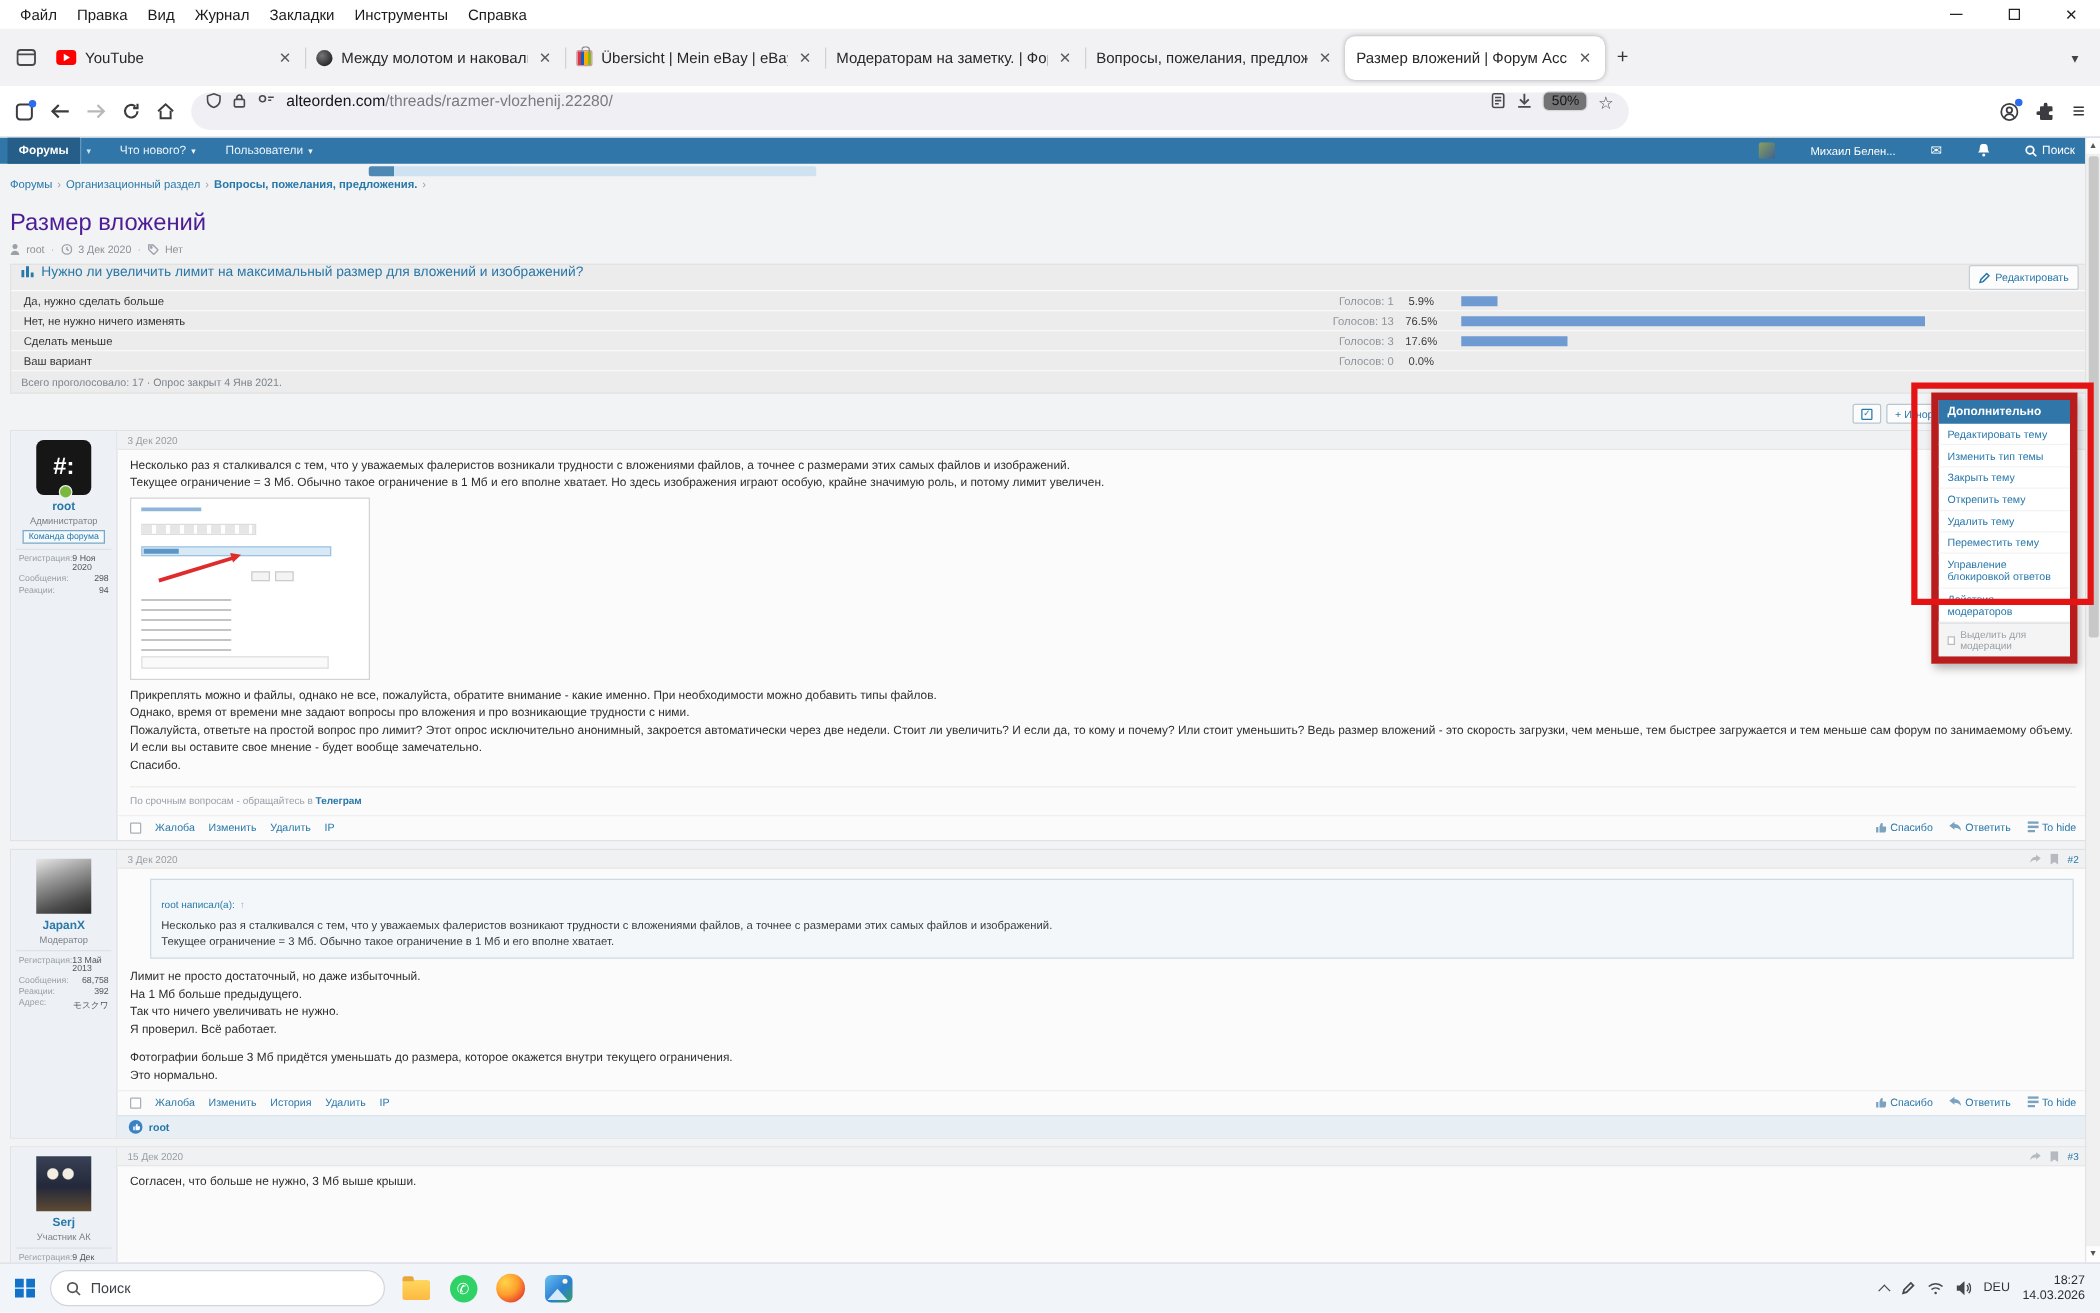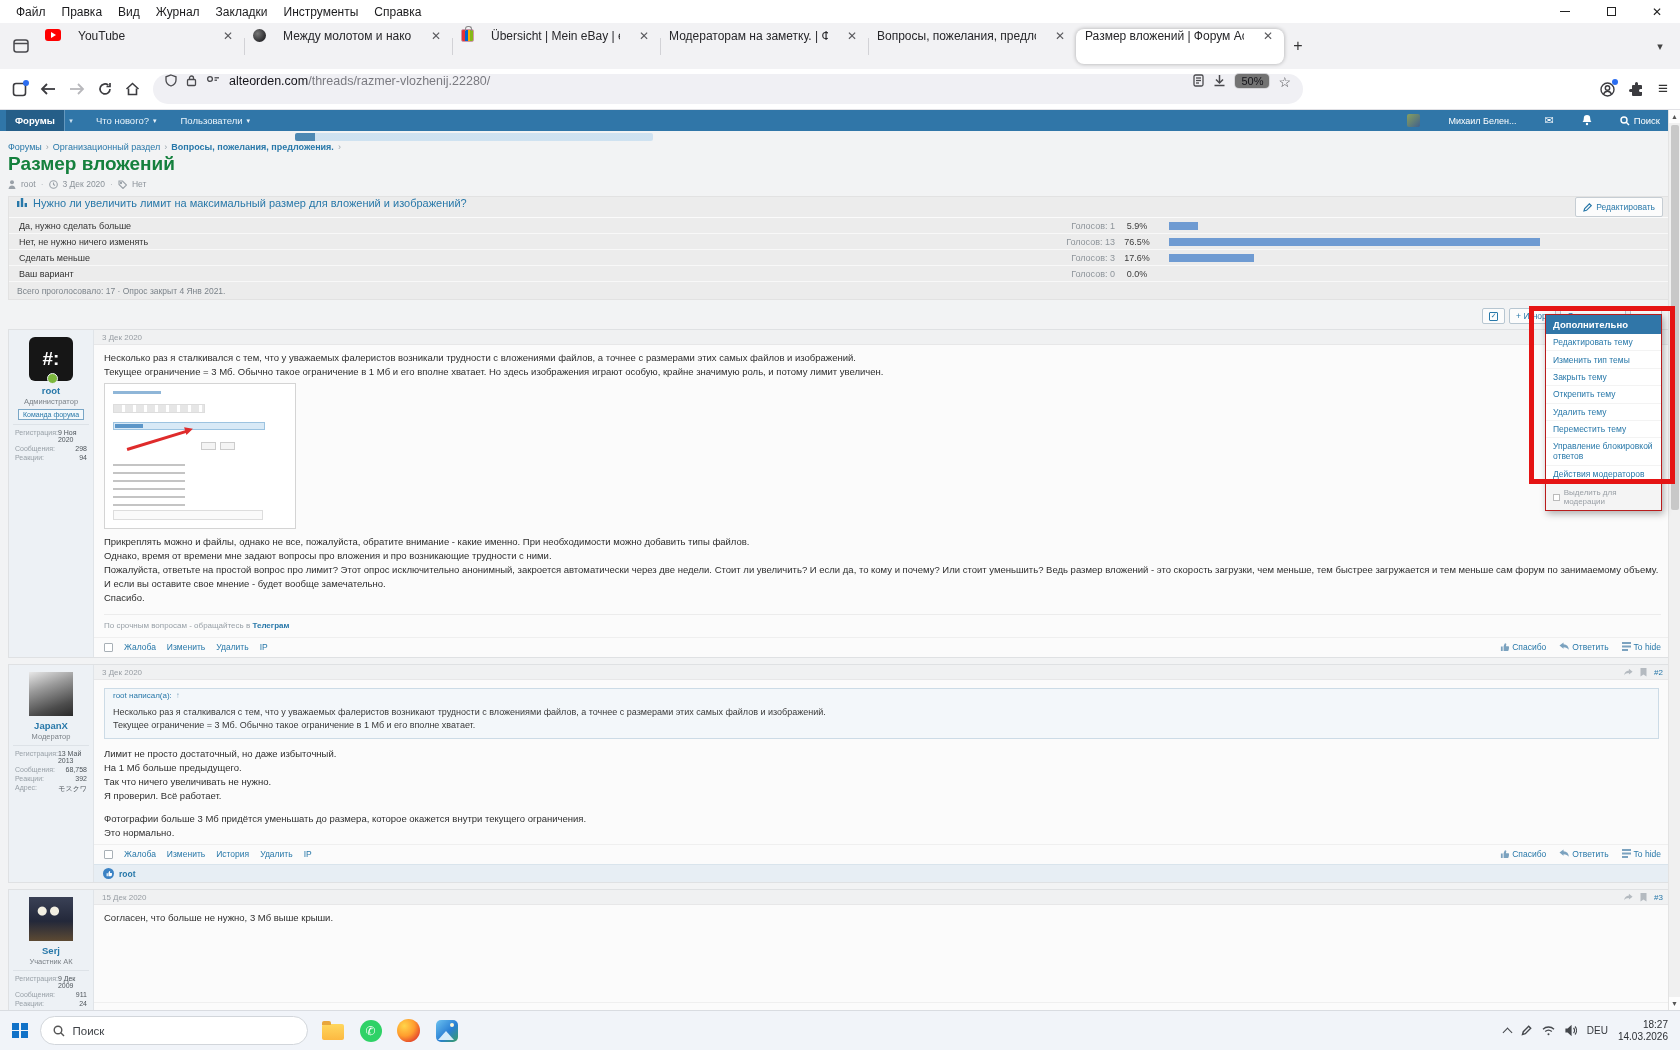--- a/index.html
+++ b/index.html
@@ -8,21 +8,21 @@
 
   
   .menubar{position:absolute;top:0;left:0;right:0;height:23px;background:#fff;display:flex;align-items:center;padding-left:8px;font-size:12px;color:#1b1b1d}
   .menu-item{padding:3px 8px;cursor:default}
   .win-controls{margin-left:auto;display:flex;height:23px}
   .winbtn{width:46px;display:flex;align-items:center;justify-content:center;color:#222;font-size:12px}
   .winbtn .bar{width:10px;height:1.4px;background:#222}
   .winbtn .sq{width:9px;height:9px;border:1.2px solid #222}
   .tabbar{position:absolute;top:23px;left:0;right:0;height:46px;background:#f2f2f4;display:flex;align-items:center;padding:0 6px}
   .tabstrip-ic{width:30px;height:30px;display:flex;align-items:center;justify-content:center;color:#4a4a4e;border-radius:4px}
-  .tab{width:208px;height:35px;display:flex;gap:17px;padding:0 9px;font-size:12px;color:#27272a;position:relative}
+  .tab{width:208px;height:35px;display:flex;align-items:center;gap:7px;padding:0 9px;font-size:12px;color:#27272a;position:relative}
   .tab+.tab:not(.active):before{content:"";position:absolute;left:0;top:9px;bottom:9px;width:1px;background:#d2d2d6}
   .tab.active{background:#fff;border-radius:8px;box-shadow:0 0 4px rgba(0,0,0,.3)}
   .tab-title{flex:1;white-space:nowrap;overflow:hidden}
   .tab-x{color:#5a5a5e;font-size:12px;padding:0 2px}
   .fav-yt{width:16px;height:12px;background:#f00;border-radius:3px;position:relative;flex:0 0 auto}
   .fav-yt:after{content:"";position:absolute;left:6px;top:3px;border-left:5px solid #fff;border-top:3px solid transparent;border-bottom:3px solid transparent}
   .fav-dark{width:13px;height:13px;border-radius:50%;background:radial-gradient(circle at 35% 35%,#777,#2b2b2e 70%);flex:0 0 auto}
   .fav-ebay{width:13px;height:13px;position:relative;flex:0 0 auto;border:1px solid #c9a;border-radius:2px;background:linear-gradient(90deg,#e53238 0 25%,#0064d2 25% 50%,#f5af02 50% 75%,#86b817 75%)}
   .fav-ebay:before{content:"";position:absolute;top:-4px;left:3px;width:5px;height:4px;border:1.2px solid #888;border-bottom:none;border-radius:3px 3px 0 0}
   .newtab{width:28px;height:28px;display:flex;align-items:center;justify-content:center;font-size:16px;color:#333}
@@ -46,21 +46,21 @@
   .fnav-item{padding:0 9px;height:21px;display:flex;align-items:center;gap:4px;color:#eaf4fb}
   .fnav-item.sel{background:#255e88;font-weight:bold;color:#fff}
   .caretbox{width:13px;height:21px;display:flex;align-items:center;justify-content:center;border-left:1px solid rgba(255,255,255,.25);color:#cfe3f2;font-size:7px}
   .fnav-right{margin-left:auto;display:flex;align-items:center;gap:28px;padding-right:20px;color:#fff}
   .avatar-mini{width:13px;height:13px;border-radius:2px;background:linear-gradient(135deg,#88a05e,#40618e)}
   .fnav-user{font-size:9px}
   .subnav-frag{position:absolute;top:23px;left:295px;width:358px;height:8px;background:linear-gradient(90deg,#3076a8 0 20px,#c9dff0 20px);border-radius:2px;opacity:.85}
   .crumbs{margin:11px 0 0 8px;font-size:9px;color:#2878a9;display:flex;gap:4px;align-items:center}
   .crumbs .sep{color:#9aa4ab}
   .crumbs .last{font-weight:bold}
-  .t-title{margin:1px 0 0 8px;font-size:19px;font-weight:700;color:#15803d}
+  .t-title{margin:16px 0 0 8px;font-size:19px;font-weight:400;color:#4c1d95}
   .t-meta{margin:4px 0 7px 8px;display:flex;align-items:center;gap:5px;color:#8b9299;font-size:8.5px}
   .t-meta .dot{color:#b7bcc1}
   .micon{color:#9aa1a8}
 
   .poll{margin:0 8px;background:#ececec;border:1px solid #e2e2e2}
   .poll-head{display:flex;height:21px;padding:0 8px;border-bottom:1px solid #fbfbfb;color:#2878a9;font-size:11px;gap:6px}
   .poll-edit{margin-left:auto;background:#fcfcfc;border:1px solid #c6cdd3;color:#2878a9;font-size:8.5px;padding:2px 7px;display:flex;gap:4px;align-items:center;border-radius:2px}
   .poll-row{display:flex;align-items:center;height:16px;padding:0 10px;border-bottom:1px solid #f8f8f8;font-size:9px;color:#333}
   .pr-votes{margin-left:auto;width:80px;text-align:right;color:#8d949a}
   .pr-pct{width:44px;text-align:center;color:#3b3b3b}
@@ -92,38 +92,38 @@
   .post-body{padding:6px 10px 4px;font-size:9.5px;line-height:14px;color:#2e2e2e;flex:1}
   .gap-top{margin-top:9px}
   .signature{border-top:1px solid #ececec;margin-top:9px;padding-top:4px;color:#98a0a7;font-size:8px}
   .signature .slink{color:#2878a9;font-weight:bold}
   .post-foot{display:flex;align-items:center;gap:11px;padding:4px 10px 5px;border-top:1px solid #efefef;font-size:8.5px}
   .cbx{width:9px;height:9px;border:1px solid #a8b0b6;background:#fff;border-radius:1px;flex:0 0 auto}
   .flink{color:#2878a9}
   .pf-right{margin-left:auto;display:flex;gap:13px;align-items:center}
   .action{display:flex;align-items:flex-start;gap:3px;color:#2878a9}
   .action svg{color:#7ba2bf}
-  .quote{background:#f3f7fa;border:1px solid #ccdbe6;padding:0 8px 6px;margin:2px 2px 8px 0}
+  .quote{background:#f3f7fa;border:1px solid #ccdbe6;padding:13px 8px 6px;margin:2px 2px 8px 16px}
   .qhead{color:#2878a9;font-size:8px;margin-bottom:3px;display:flex;gap:4px;align-items:center}
   .qline{font-size:9px;color:#3a3a3a;line-height:13px}
   .reactions{background:#e7eef4;border-top:1px solid #d9e4ec;padding:3px 9px;display:flex;align-items:center;gap:5px;font-size:8.5px;color:#2878a9;font-weight:bold}
   .like-ic{width:11px;height:11px;border-radius:50%;background:#3b82c4;display:flex;align-items:center;justify-content:center;color:#fff}
 
   .attach-thumb{width:192px;height:146px;background:#fff;border:1px solid #d4d4d4;margin:4px 0 6px;position:relative}
   .at-link{position:absolute;left:8px;top:7px;width:48px;height:3px;background:#8fb6d8}
   .at-toolbar{position:absolute;left:8px;top:20px;width:92px;height:9px;border:1px solid #ddd;background:repeating-linear-gradient(90deg,#e6e6e6 0 8px,#fff 8px 11px)}
   .at-hl{position:absolute;left:8px;top:38px;width:152px;height:8px;background:#d8e9f6;border:1px solid #9cc3e0}
   .at-hl:before{content:"";position:absolute;left:1px;top:1px;width:28px;height:4px;background:#5c96c8}
   .at-arrow{position:absolute;left:22px;top:64px;width:62px;height:2.5px;background:#df2b2b;transform:rotate(-17deg);transform-origin:left center}
   .at-arrow:after{content:"";position:absolute;right:-7px;top:-3.2px;border-left:8px solid #df2b2b;border-top:4.5px solid transparent;border-bottom:4.5px solid transparent}
   .at-chip{position:absolute;width:15px;height:8px;border:1px solid #ccc;background:#f4f4f4}
   .at-lines{position:absolute;left:8px;top:80px;width:72px;height:44px;background:repeating-linear-gradient(#c4c4c4 0 2px,transparent 2px 8px)}
   .at-box{position:absolute;left:8px;bottom:8px;width:150px;height:10px;border:1px solid #ddd;background:#fafafa}
 
-  .dropdown{position:absolute;left:1545px;top:204px;width:117px;background:#fff;border:1px solid #b91c1c;box-shadow:2px 3px 7px rgba(0,0,0,.3);z-index:5}
+  .dropdown{position:absolute;left:1545px;top:204px;width:117px;background:#fff;border:6px solid #b91c1c;box-shadow:2px 3px 7px rgba(0,0,0,.3);z-index:5}
   .dd-head{background:#3076a8;color:#fff;font-size:9.5px;font-weight:bold;padding:4px 7px}
   .dd-item{padding:3.2px 7px;color:#2878a9;font-size:8.5px;border-bottom:1px solid #f3f3f3}
   .dd-foot{background:#f4f4f4;border-top:1px solid #ddd;padding:4px 7px;display:flex;gap:4px;align-items:center;color:#9aa0a6;font-size:8px}
   .ddcb{width:7px;height:7px;border:1px solid #bbb;background:#fff}
   .redbox{position:absolute;left:1529px;top:196px;width:146px;height:178px;border:5px solid #e51414;z-index:6;pointer-events:none}
 
   .vscroll{position:absolute;right:0;top:0;bottom:0;width:12px;background:#f0f0f0;border-left:1px solid #e3e3e3}
   .sb-arrow{height:13px;display:flex;align-items:center;justify-content:center;color:#555;font-size:7px;background:#fdfdfd}
   .sb-thumb{position:absolute;left:1.5px;right:1.5px;top:15px;height:385px;background:#c8c8c8;border-radius:2px}
   .sb-down{position:absolute;bottom:0;left:0;right:0}

